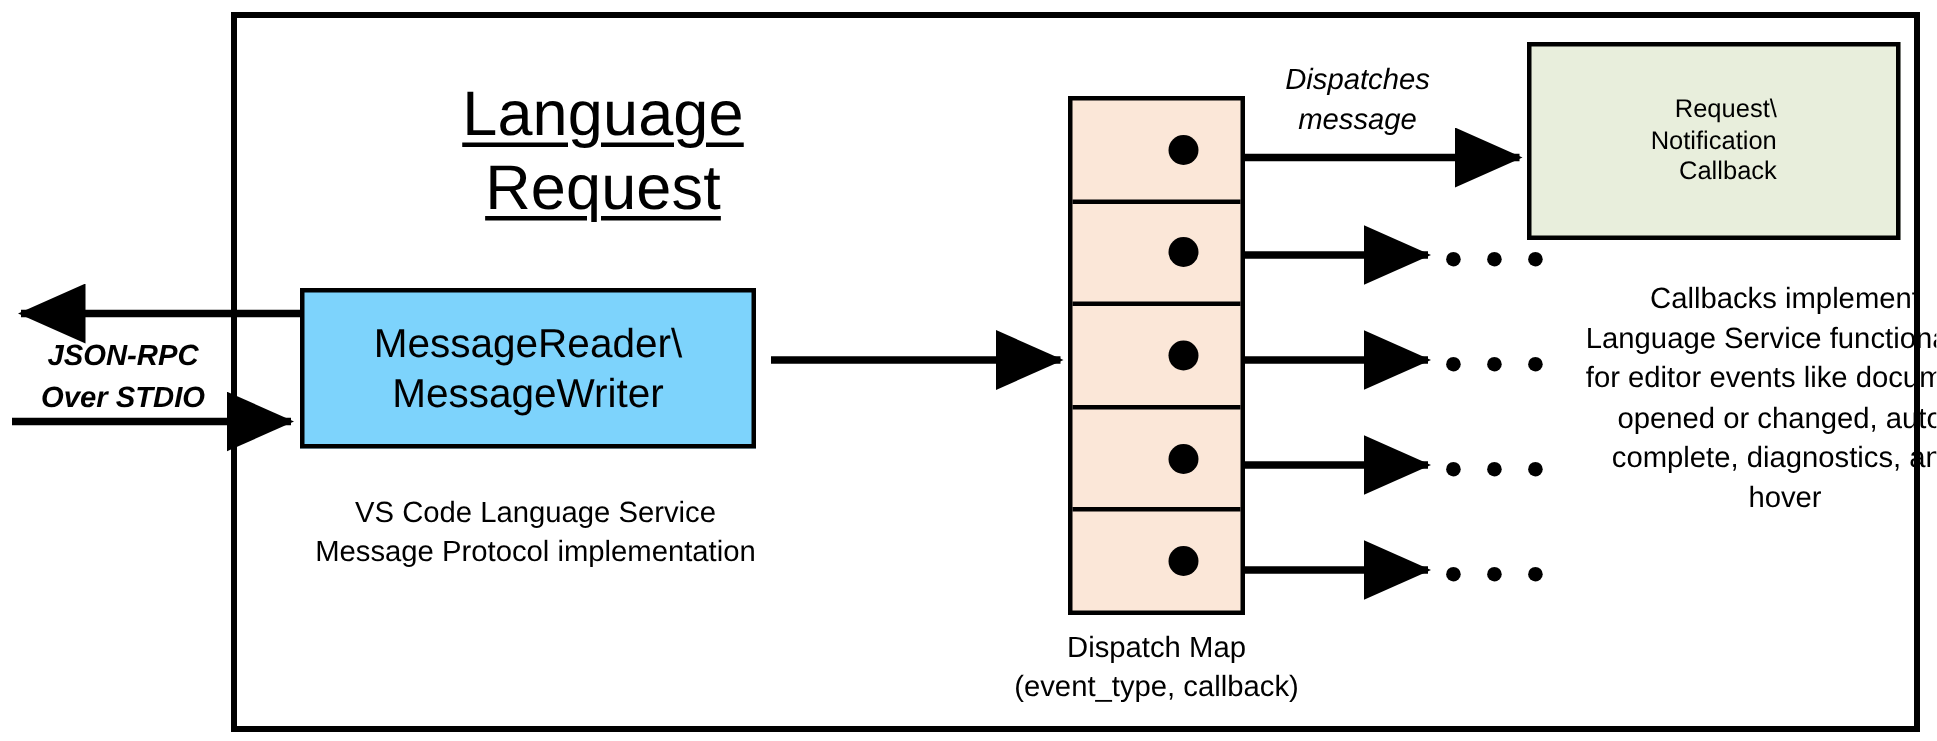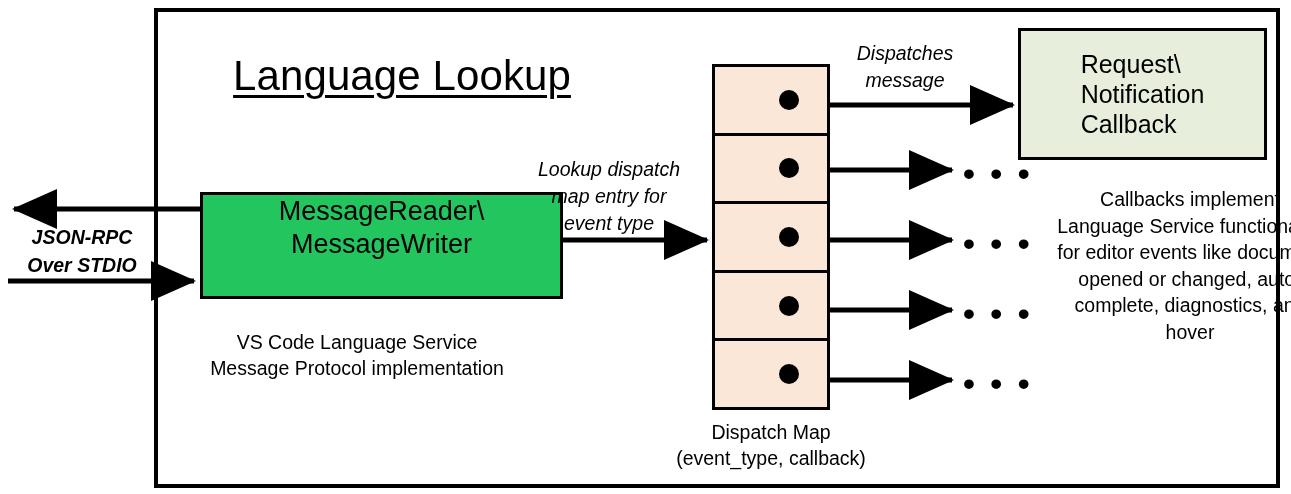--- a/index.html
+++ b/index.html
@@ -55,26 +55,27 @@
     text-underline-offset: 5px;
     text-decoration-thickness: 3px;
     letter-spacing: .1px;
   }
 
   
   #msg-box {
     position: absolute;
     left: 200px;
     top: 192px;
-    width: 363px;
+    width: 304px;
     height: 107px;
-    background: #22c55e;
+    background: #7dd3fc;
     border: 3px solid #000;
     box-sizing: border-box;
     display: flex;
+    align-items: center;
     justify-content: center;
   }
   #msg-box .label {
     font-size: 27px;
     line-height: 1.22;
     text-align: center;
     white-space: pre-line;
   }
   #msg-caption {
     left: 195px;
@@ -150,23 +151,23 @@
     width: 249px;
     height: 132px;
     background: #E8EEDC;
     border: 3px solid #000;
     box-sizing: border-box;
     display: flex;
     align-items: center;
     justify-content: center;
   }
   #callback-box .label {
-    font-size: 25px;
+    font-size: 17px;
     line-height: 1.2;
-    text-align: left;
+    text-align: right;
     white-space: pre-line;
   }
   #callback-caption {
     left: 1006px;
     top: 186px;
     width: 272px;
     font-size: 19.5px;
     line-height: 1.36;
     margin-left: 48px;
   }
@@ -230,35 +231,32 @@
       <line x1="790" y1="240" x2="952" y2="240" stroke="#000" stroke-width="5" marker-end="url(#arrowhead)"></line>
     </g>
     <g>
       <line x1="790" y1="310" x2="952" y2="310" stroke="#000" stroke-width="5" marker-end="url(#arrowhead)"></line>
     </g>
     <g>
       <line x1="790" y1="380" x2="952" y2="380" stroke="#000" stroke-width="5" marker-end="url(#arrowhead)"></line>
     </g>
   </svg>
 
-  <div class="txt" id="title">Language Lookup</div>
+  <div class="txt" id="title">Language Request</div>
 
   <div class="txt italic" id="jsonrpc-label">JSON-RPC
 Over STDIO</div>
 
   <div id="msg-box">
     <div class="label">MessageReader\
 MessageWriter</div>
   </div>
   <div class="txt" id="msg-caption">VS Code Language Service
 Message Protocol implementation</div>
 
-  <div class="txt italic" id="lookup-label">Lookup dispatch
-map entry for
-event type</div>
 
   <div id="dispatch-map">
     <div class="cell">
       <span class="dot"></span>
     </div>
     <div class="cell">
       <span class="dot"></span>
     </div>
     <div class="cell">
       <span class="dot"></span>

